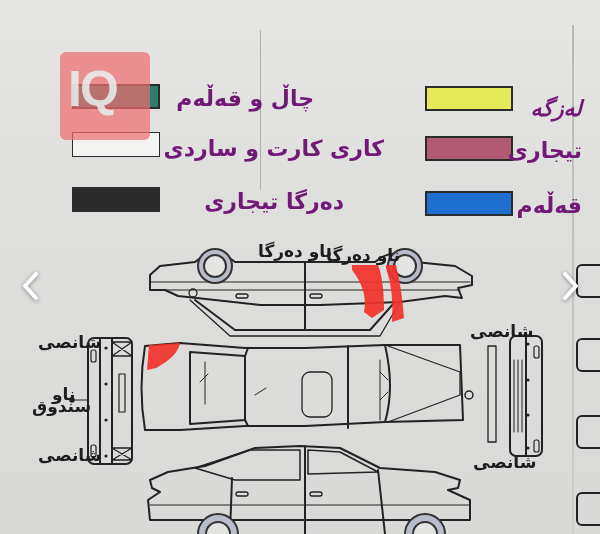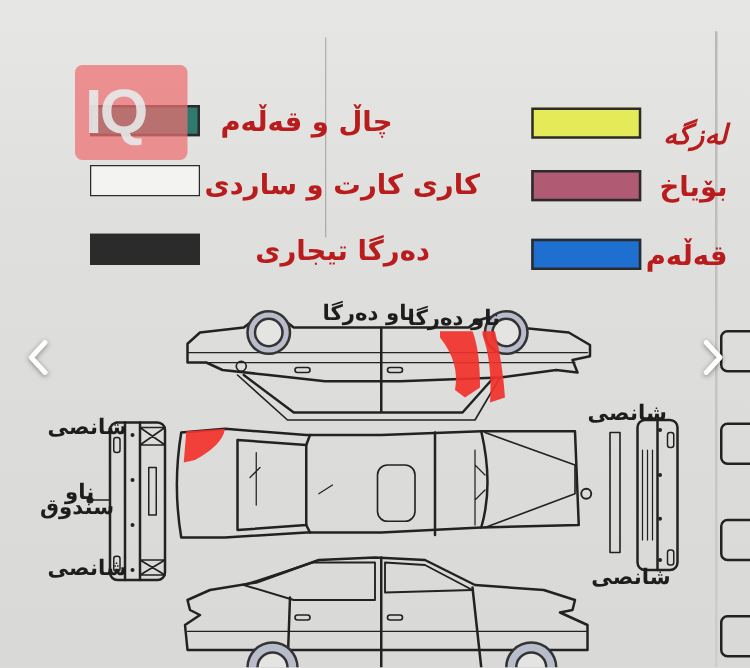--- a/index.html
+++ b/index.html
@@ -18,25 +18,25 @@
   }
   .fold-line-2 {
     position:absolute; left:572px; top:25px; width:2px; height:509px;
     background:linear-gradient(180deg,rgba(140,140,140,0.5),rgba(160,160,160,0.2));
   }
   .swatch {
     position:absolute; width:88px; height:25px; box-sizing:border-box;
     border:2px solid #2b2b2b;
   }
   .legend-label {
-    position:absolute; font-weight:bold; font-size:22px; color:#b91c1c;
+    position:absolute; font-weight:bold; font-size:22px; color:#701a75;
     direction:rtl; white-space:nowrap; line-height:26px;
   }
   .watermark {
-    position:absolute; left:60px; top:52px; width:90px; height:76px;
+    position:absolute; left:60px; top:52px; width:90px; height:88px;
     background:rgba(238,110,112,0.72); border-radius:6px;
   }
   .watermark-text {
     position:absolute; left:8px; top:6px; font-size:50px; font-weight:bold;
     color:rgba(230,240,240,0.85); letter-spacing:-2px; line-height:62px;
     font-family:"Liberation Sans", sans-serif;
   }
   .diagram-label {
     position:absolute; font-weight:bold; font-size:17px; color:#1d1d1d;
     direction:rtl; white-space:nowrap; line-height:13px;
@@ -65,21 +65,21 @@
 <div class="swatch" style="left:72px;top:132px;background:#f3f3f1;border-width:1.5px;"></div>
 <div class="legend-label" style="right:216px;top:136px;">کاری کارت و ساردی</div>
 
 <div class="swatch" style="left:72px;top:187px;background:#2b2b2b;"></div>
 <div class="legend-label" style="right:256px;top:189px;">دەرگا تیجاری</div>
 
 <div class="swatch" style="left:425px;top:86px;background:#e4ea58;"></div>
 <div class="legend-label" style="right:18px;top:96px;font-style:italic;">لەزگە</div>
 
 <div class="swatch" style="left:425px;top:136px;background:#b05a74;"></div>
-<div class="legend-label" style="right:18px;top:138px;">بۆیاخ</div>
+<div class="legend-label" style="right:18px;top:138px;">تیجاری</div>
 
 <div class="swatch" style="left:425px;top:191px;background:#1f6fd0;"></div>
 <div class="legend-label" style="right:18px;top:193px;">قەڵەم</div>
 
 <div class="watermark">
   <span class="watermark-text">IQ</span>
 </div>
 
 <svg class="car" width="600" height="534" viewBox="0 0 600 534">
   <g fill="none" stroke="#222" stroke-width="2" stroke-linejoin="round" stroke-linecap="round">

